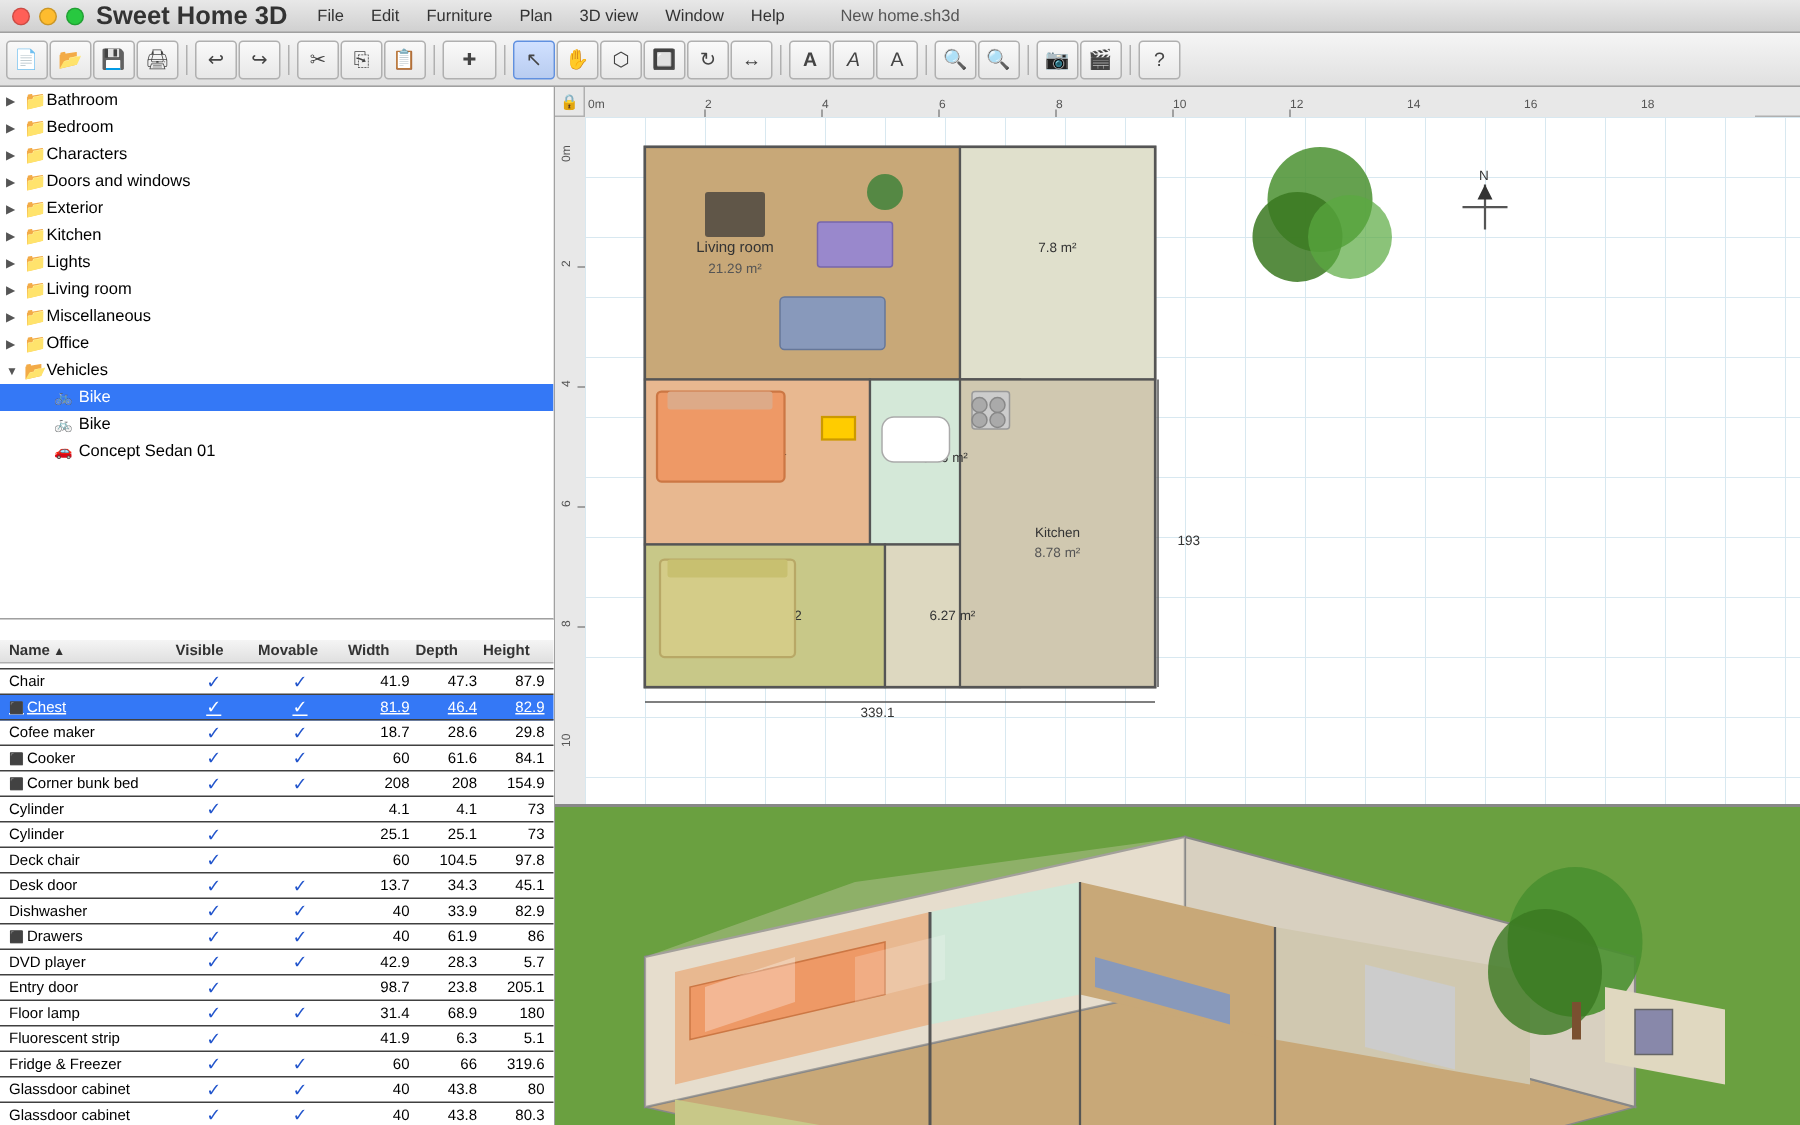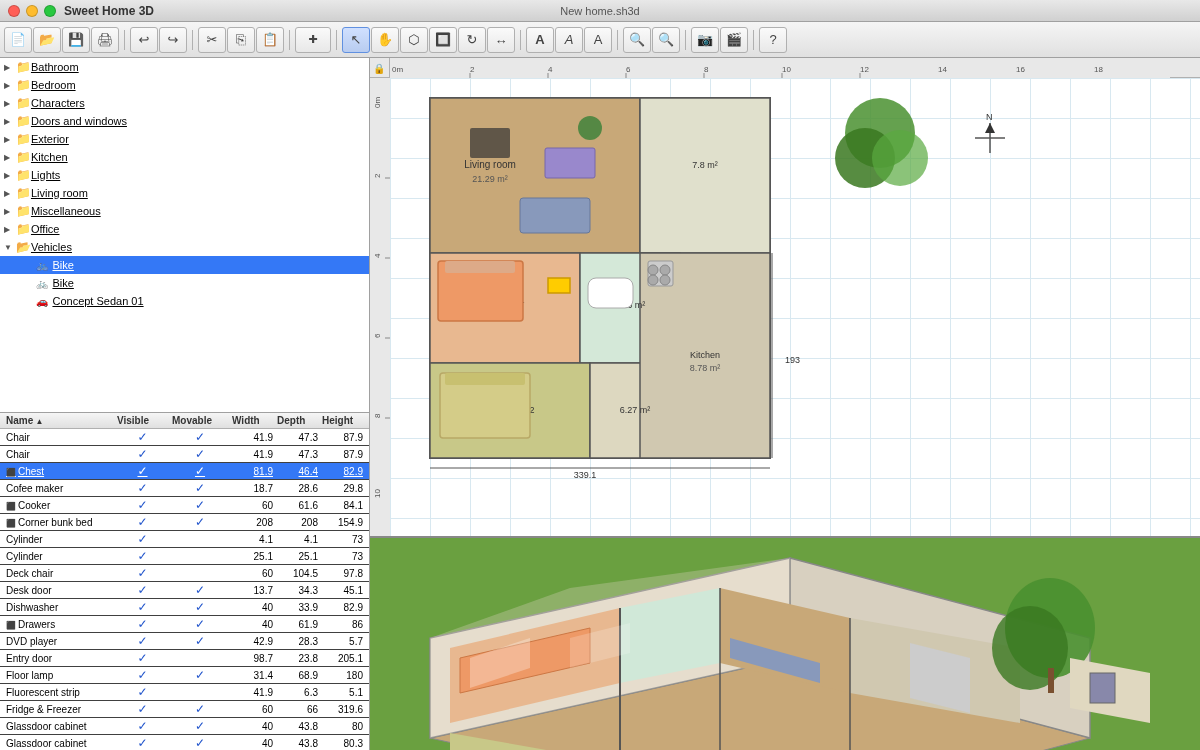--- a/index.html
+++ b/index.html
@@ -13,21 +13,21 @@
       display: flex;
       align-items: center;
       padding: 0 8px;
       position: relative;
     }
     .traffic-lights { display: flex; gap: 6px; align-items: center; }
     .tl { width: 12px; height: 12px; border-radius: 50%; border: 1px solid rgba(0,0,0,0.2); }
     .tl-red { background: #ff5f57; }
     .tl-yellow { background: #febc2e; }
     .tl-green { background: #28c840; }
-    .app-name { font-size: 12px; font-weight: bold; color: #333; margin-left: 8px; }
+    .app-name { font-size: 17px; font-weight: bold; color: #333; margin-left: 8px; }
     .menu-bar { display: flex; align-items: center; gap: 2px; margin-left: 12px; }
     .menu-item { font-size: 11px; color: #333; padding: 1px 8px; cursor: default; border-radius: 3px; }
     .title-center { position: absolute; left: 50%; transform: translateX(-50%); font-size: 11px; color: #555; }
 
     
     #toolbar {
       height: 36px;
       background: linear-gradient(to bottom, #f5f5f5, #e0e0e0);
       border-bottom: 1px solid #a0a0a0;
       display: flex;
@@ -72,35 +72,35 @@
     }
     .tree-item {
       display: flex;
       align-items: center;
       padding: 1px 4px;
       cursor: default;
       height: 18px;
     }
     .tree-arrow { width: 12px; font-size: 8px; color: #555; }
     .folder-icon-yellow { color: #f0a030; font-size: 12px; }
-    .tree-label { font-size: 11px; text-decoration: underline; }
+    .tree-label { font-size: 11px; }
     .tree-child2 { padding-left: 36px; }
 
     
     #furniture-panel {
       flex: 1;
       overflow-y: auto;
       background: white;
     }
     .furn-header {
       display: grid;
       grid-template-columns: 1fr 55px 60px 45px 45px 45px;
       background: linear-gradient(to bottom, #f5f5f5, #e0e0e0);
       border-bottom: 1px solid #b0b0b0;
-      position: sticky; top: 0;
+      position: sticky; top: 13px;
       padding: 2px 4px;
     }
     .furn-header-cell {
       font-size: 10px;
       font-weight: bold;
       color: #333;
       padding: 0 2px;
     }
     .furn-header-cell.sort-asc::after { content: ' ▲'; font-size: 8px; }
     .furn-row {
@@ -200,20 +200,29 @@
 </head>
 <body>
 
 <div id="titlebar">
   <div class="traffic-lights">
     <div class="tl tl-red"></div>
     <div class="tl tl-yellow"></div>
     <div class="tl tl-green"></div>
   </div>
   <span class="app-name">Sweet Home 3D</span>
+  <div class="menu-bar">
+    <span class="menu-item">File</span>
+    <span class="menu-item">Edit</span>
+    <span class="menu-item">Furniture</span>
+    <span class="menu-item">Plan</span>
+    <span class="menu-item">3D view</span>
+    <span class="menu-item">Window</span>
+    <span class="menu-item">Help</span>
+  </div>
   <span class="title-center">New home.sh3d</span>
 </div>
 
 <div id="toolbar">
   <div class="tb-group">
     <div class="tb-btn">📄</div>
     <div class="tb-btn">📂</div>
     <div class="tb-btn">💾</div>
     <div class="tb-btn">🖨</div>
   </div>

